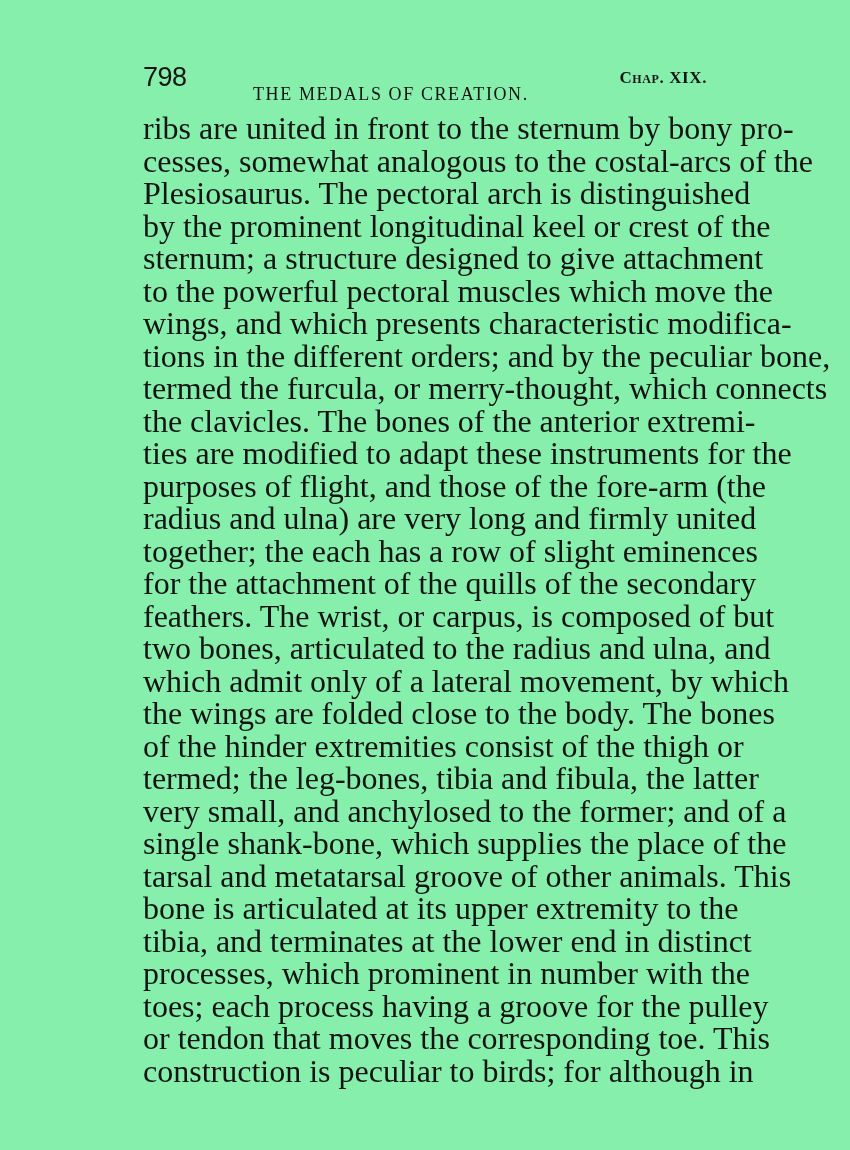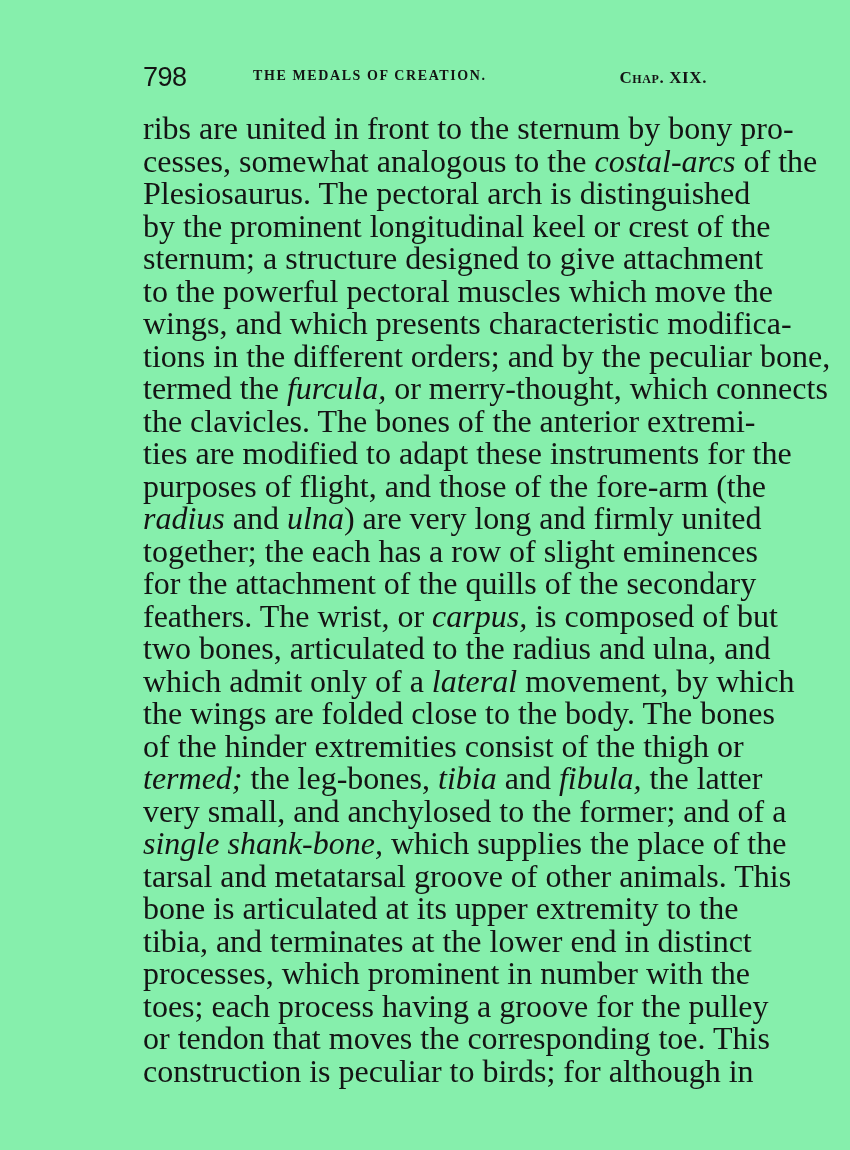--- a/index.html
+++ b/index.html
@@ -11,38 +11,38 @@
   }
   .running-head {
     position: absolute; left: 143px; top: 62px; width: 566px; height: 34px;
   }
   .running-head .folio {
     position: absolute; left: 0; top: 0;
     font-size: 27px; font-family: "Liberation Sans", "DejaVu Sans", sans-serif;
     letter-spacing: -0.5px;
   }
   .running-head .title {
-    position: absolute; left: 110px; top: 6px;
-    font-size: 14px; font-weight: bold; letter-spacing: 1.6px;
+    position: absolute; left: 110px; top: 22px;
+    font-size: 18px; font-weight: normal; letter-spacing: 1.6px;
   }
   .running-head .chap {
     position: absolute; right: 2px; top: 6px;
     font-size: 17px; font-weight: bold; letter-spacing: 0.6px;
     font-variant: small-caps;
   }
   .body-text {
     position: absolute; left: 143px; top: 112px; width: 566px;
   }
   .line {
     display: block; height: 32.5px; line-height: 32.5px;
     font-size: 32px; white-space: nowrap;
     text-align: justify; text-align-last: justify;
   }
   .line span { font-style: normal; }
-  .line span.it { font-style: italic; }
+  .line span.it { }
 </style>
 </head>
 <body>
 
 <div class="page">
   <div class="running-head">
     <span class="folio">798</span>
     <span class="title">THE MEDALS OF CREATION.</span>
     <span class="chap">Chap. XIX.</span>
   </div>

